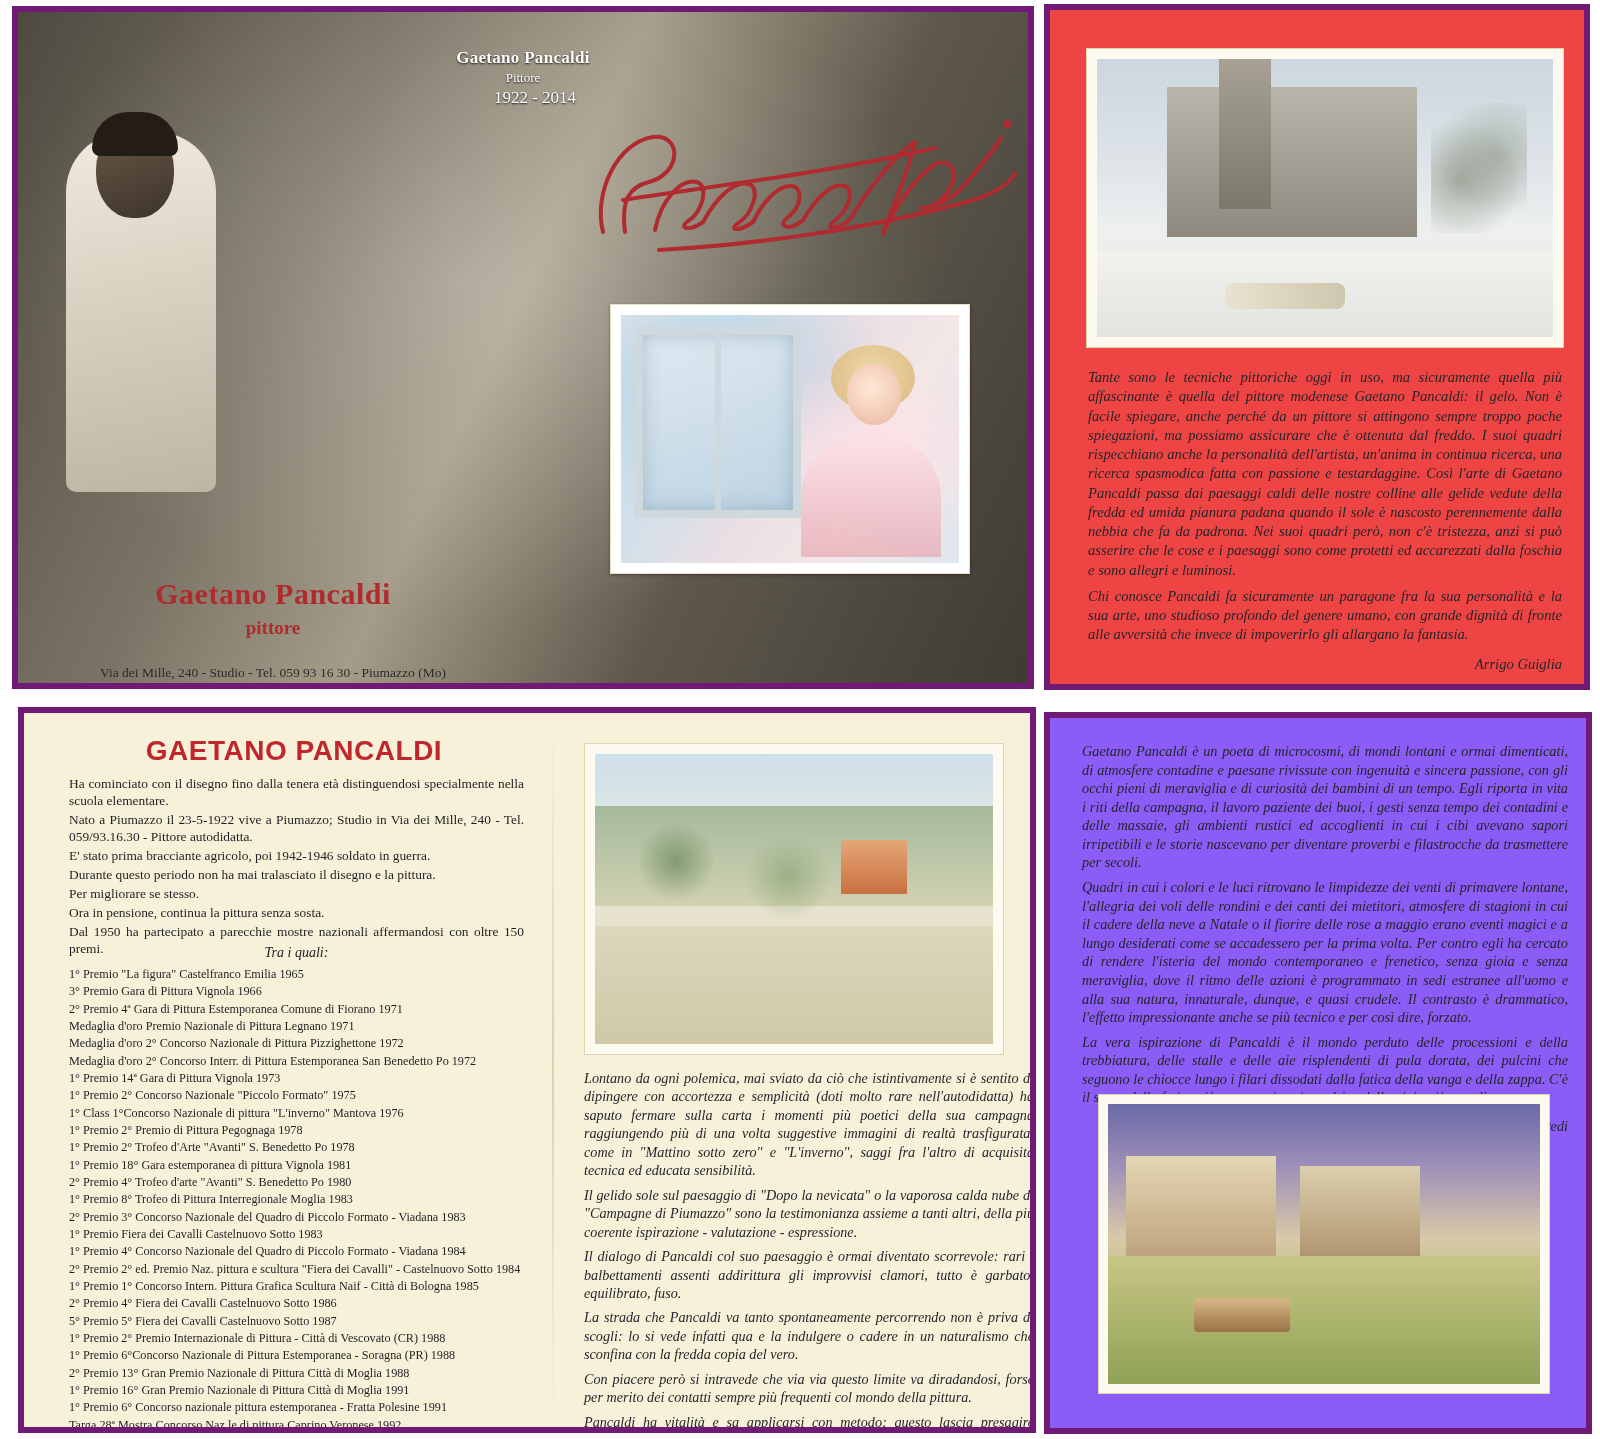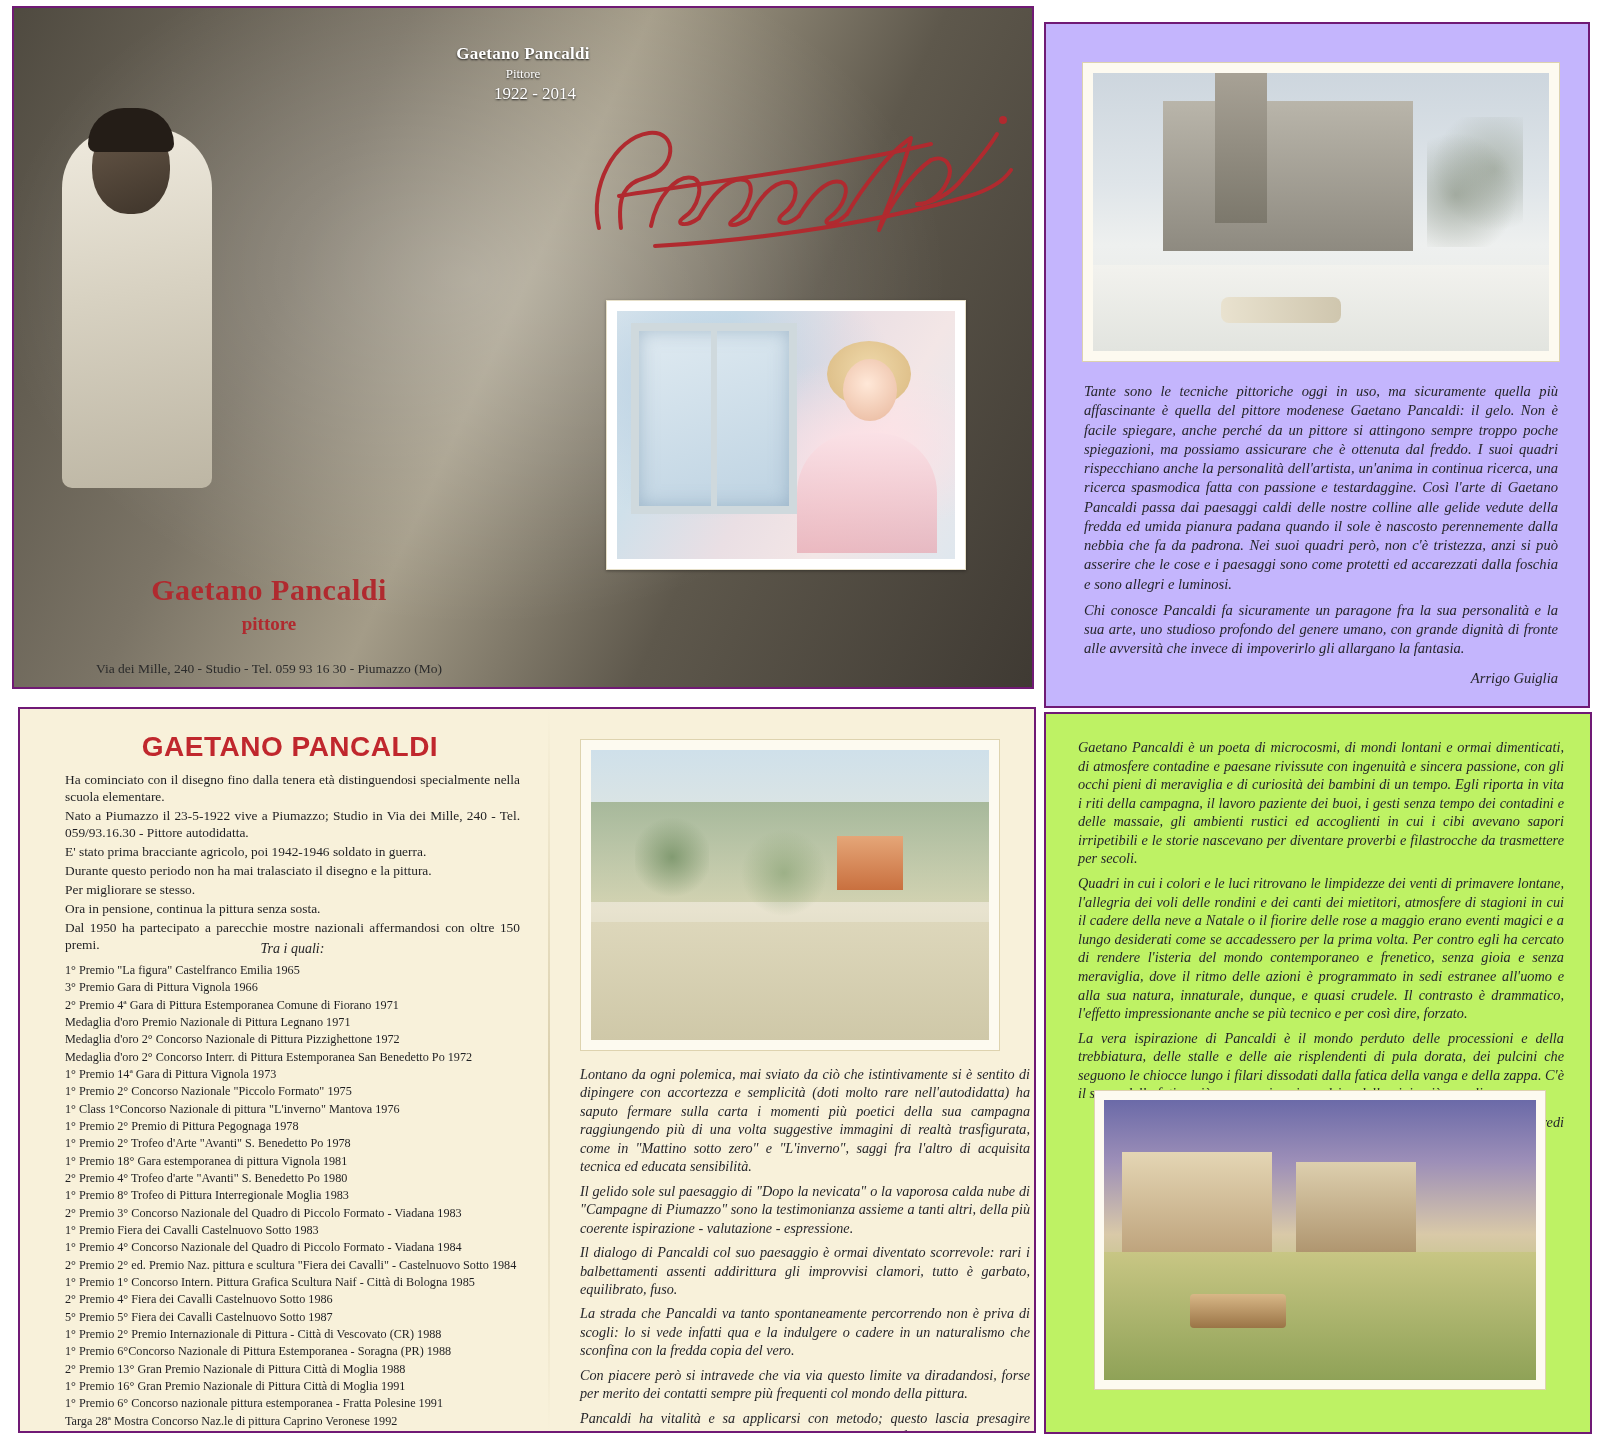--- a/index.html
+++ b/index.html
@@ -10,21 +10,21 @@
   body {
     width: 1600px;
     height: 1439px;
     font-family: "Liberation Serif", serif;
     overflow: hidden;
     position: relative;
   }
   .page {
     position: absolute;
     background: #f7f0d8;
-    border: 2px solid #701a75;
+    border: 6px solid #701a75;
     box-sizing: border-box;
     overflow: hidden;
   }
   
   .paper-tex {
     background-image:
       linear-gradient(180deg, rgba(255,255,255,0.35) 0%, rgba(255,255,255,0) 35%),
       linear-gradient(0deg, rgba(226,212,168,0.45) 0%, rgba(255,255,255,0) 28%),
       linear-gradient(90deg, rgba(232,220,180,0.35) 0%, rgba(255,255,255,0) 12%, rgba(255,255,255,0) 88%, rgba(232,220,180,0.35) 100%);
   }
@@ -135,22 +135,22 @@
     opacity: .95;
   }
   #repro-1 .lady-body {
     position: absolute; right: 18px; bottom: 6px; width: 140px; height: 120px;
     background: linear-gradient(180deg, rgba(250,225,230,0.9), rgba(232,170,180,0.75));
     border-radius: 60px 60px 0 0;
   }
 
   
   #panel-tr {
-    left: 1044px; top: 22px; width: 546px; height: 686px;
-    background: #c4b5fd;
+    left: 1044px; top: 4px; width: 546px; height: 686px;
+    background: #ef4444;
   }
   #repro-2 {
     position: absolute; left: 36px; top: 38px; width: 478px; height: 300px;
     background: #fdfaf0;
     border: 1px solid #dcd2ae;
     padding: 8px; box-sizing: border-box;
   }
   #repro-2 .art {
     position: absolute; inset: 10px;
     background:
@@ -273,21 +273,21 @@
     font-size: 14.2px;
     line-height: 1.3;
     color: #25252a;
     text-align: justify;
   }
   #text-bl p { margin: 0 0 6px 0; }
 
   
   #panel-br {
     left: 1044px; top: 712px; width: 548px; height: 722px;
-    background: #bef264;
+    background: #8b5cf6;
   }
   #text-br {
     position: absolute; left: 32px; top: 24px; width: 486px;
     font-family: "Liberation Serif", serif;
     font-style: italic;
     font-size: 14.3px;
     line-height: 1.3;
     color: #25252a;
     text-align: justify;
   }

